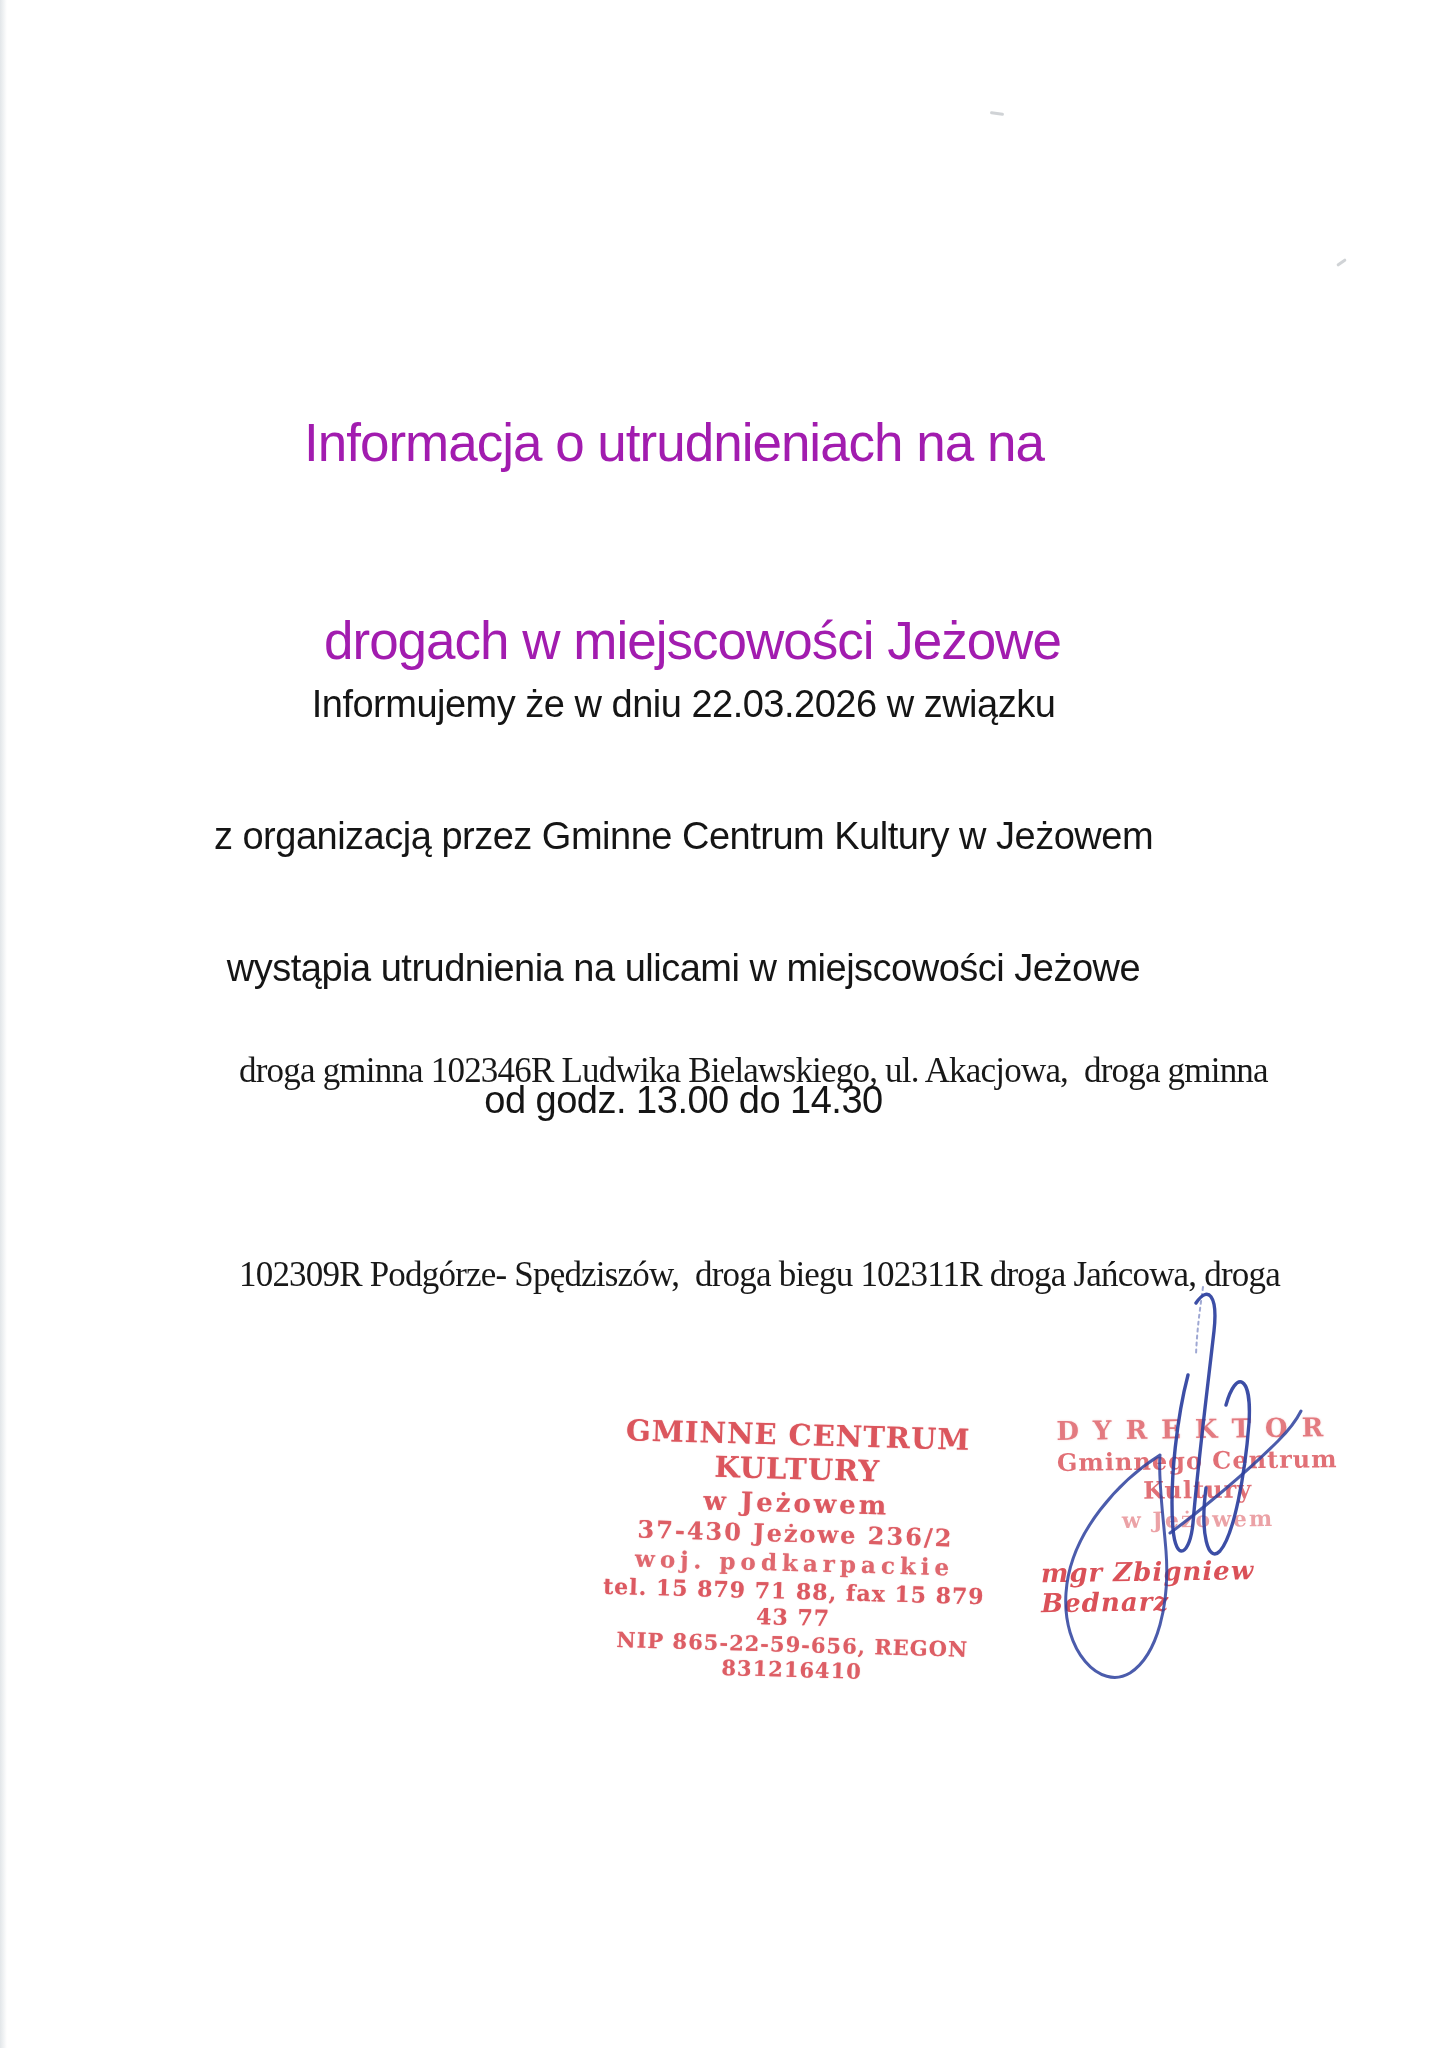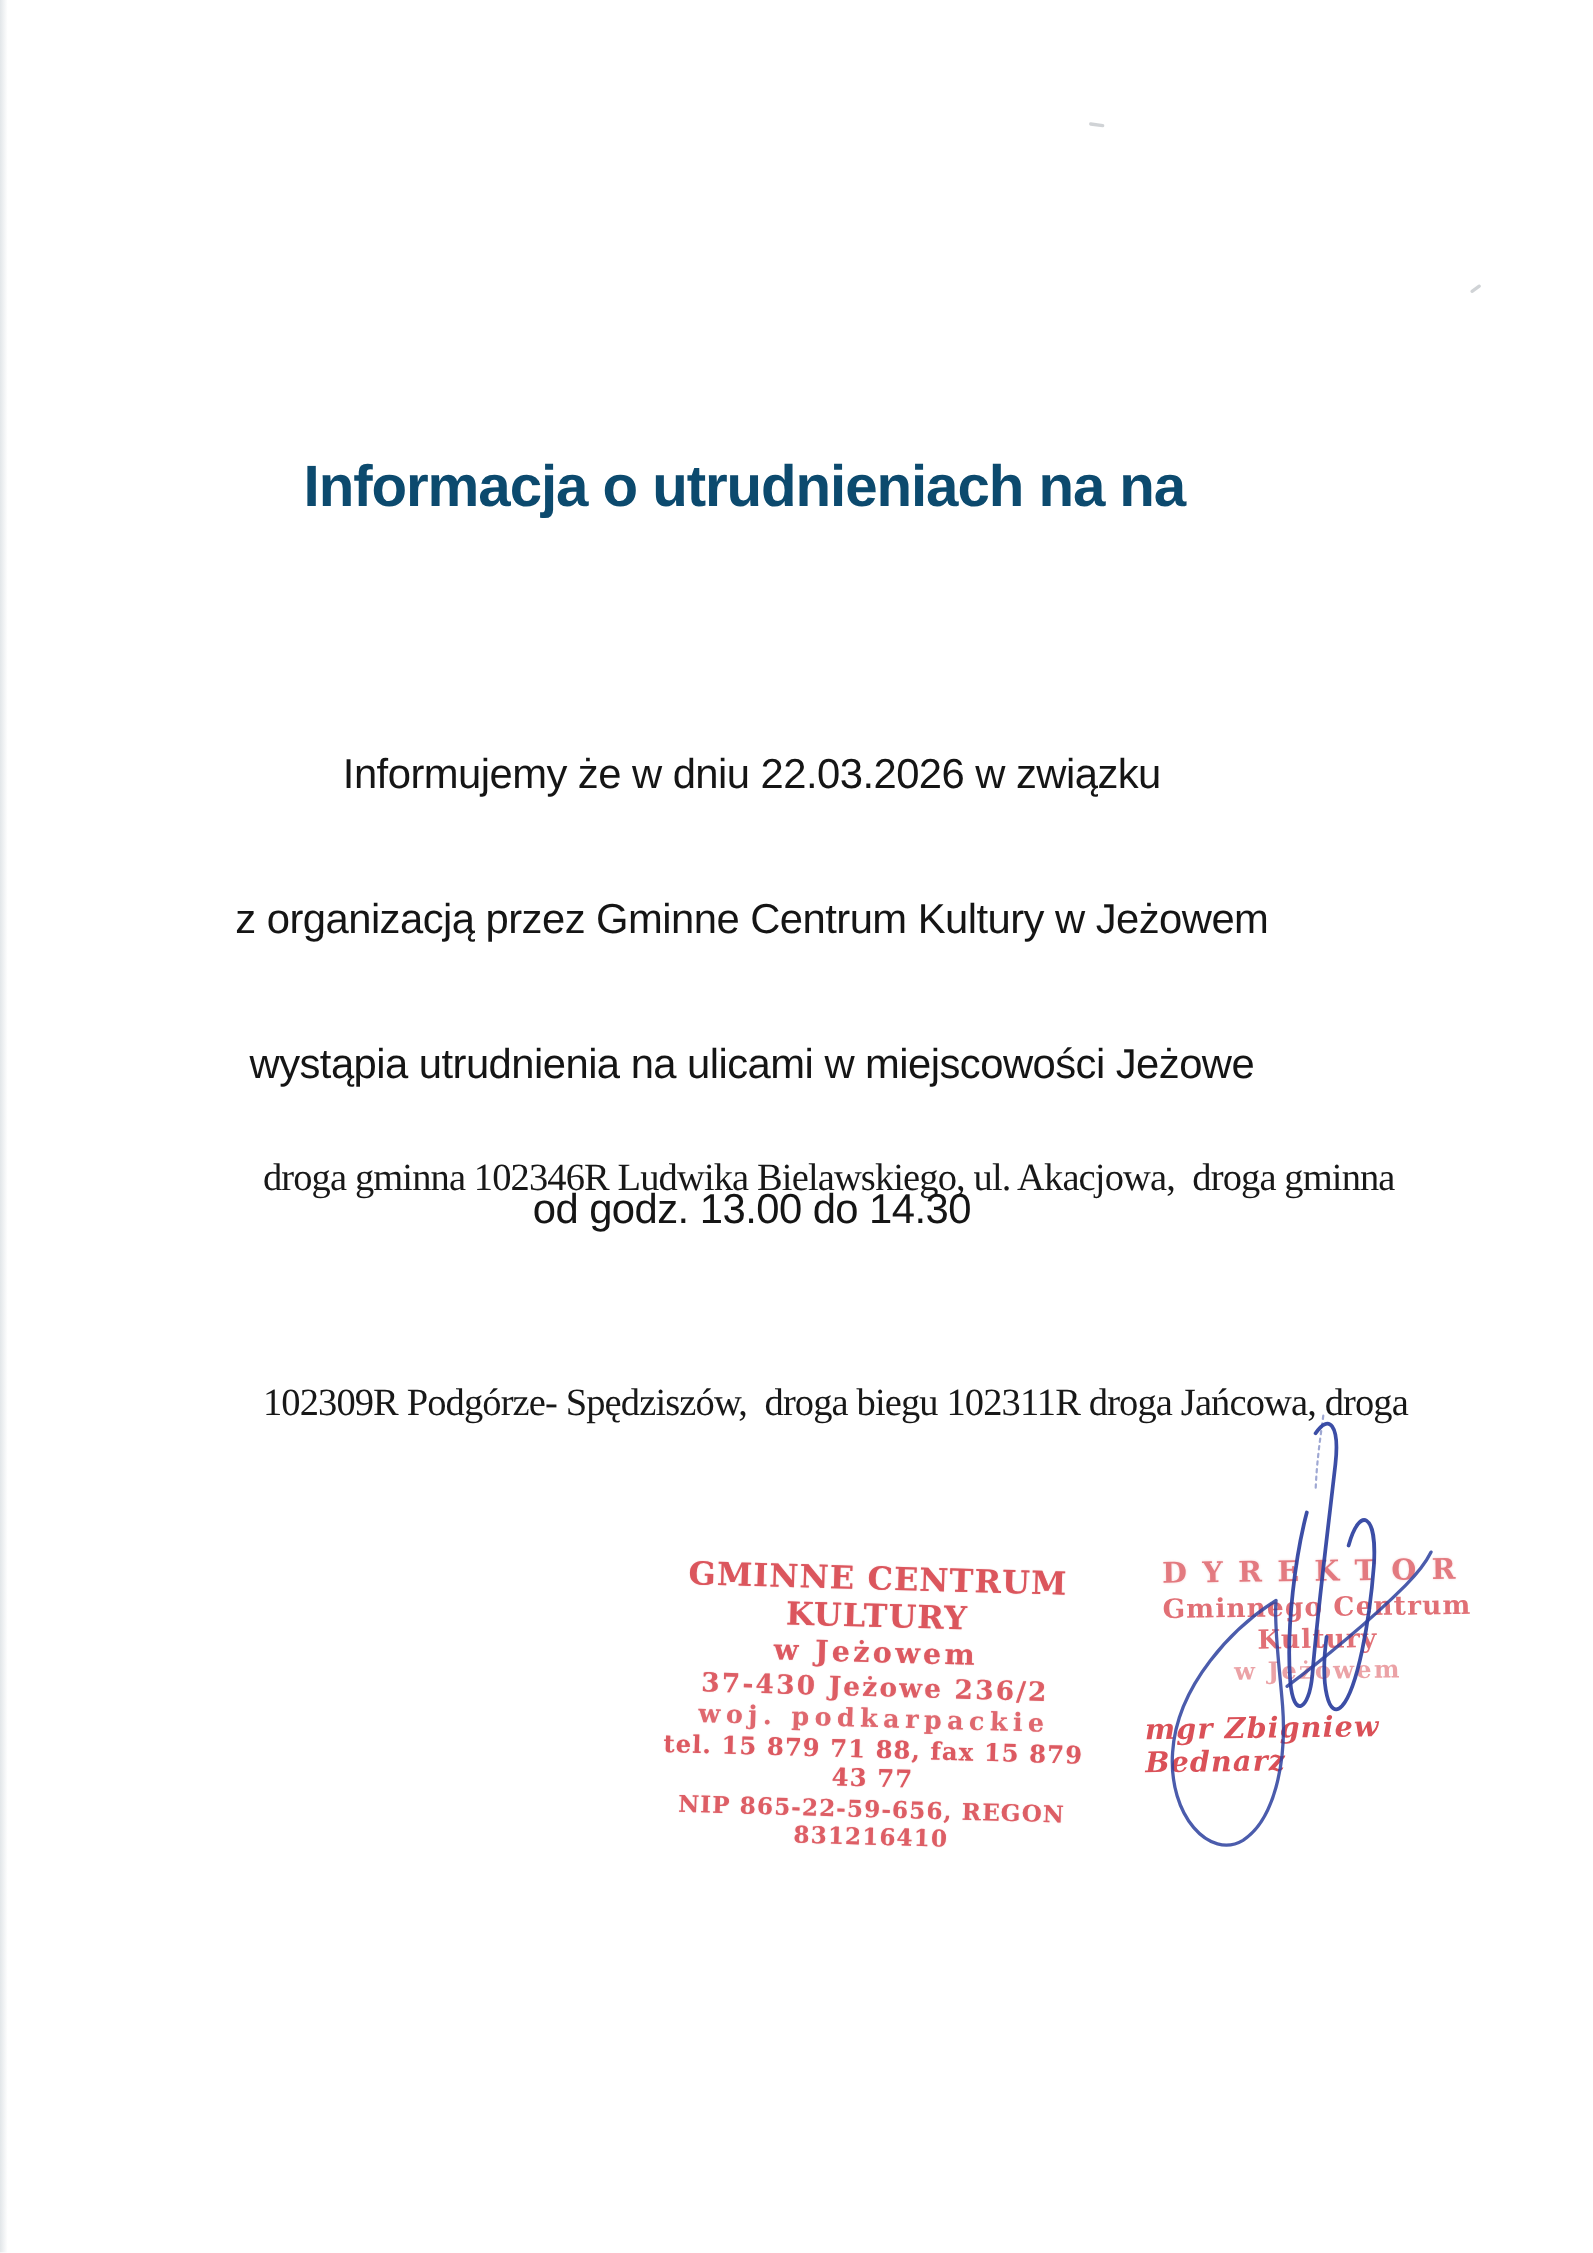--- a/index.html
+++ b/index.html
@@ -15,23 +15,23 @@
   .scan-edge-left {
     position:absolute; left:0; top:0; width:7px; height:100%;
     background:linear-gradient(to right, #e2e6e9 0%, rgba(255,255,255,0) 100%);
   }
   .speck { position:absolute; background:rgba(150,158,165,0.45); border-radius:2px; }
   .speck-1 { left:990px; top:112px; width:14px; height:3px; transform:rotate(8deg); }
   .speck-2 { left:1336px; top:261px; width:11px; height:3px; transform:rotate(-35deg); }
 
   
   .title {
-    position:absolute; left:276px; top:278px;
-    font-size:53px; font-weight:bold; line-height:66px;
-    letter-spacing:-1px; color:#0c4a6e; white-space:pre;
+    position:absolute; left:304px; top:278px;
+    font-size:53px; font-weight:normal; line-height:66px;
+    letter-spacing:-1px; color:#a21caf; white-space:pre;
   }
   .title .line-2 { padding-left:20px; }
 
   
   .intro {
     position:absolute; left:0; top:594px; width:1367px;
     text-align:center;
     font-size:38px; line-height:44px; letter-spacing:-0.5px;
     color:#151515; white-space:pre;
   }
@@ -80,20 +80,21 @@
 <body>
 
 <div class="page">
 
   <div class="scan-edge-left"></div>
   <div class="speck speck-1"></div>
   <div class="speck speck-2"></div>
 
   <div class="title">
     <div class="line-1">Informacja o utrudnieniach na na</div>
+    <div class="line-2">drogach w miejscowości Jeżowe</div>
   </div>
 
   <div class="intro">
     <div>Informujemy że w dniu 22.03.2026 w związku</div>
     <div>z organizacją przez Gminne Centrum Kultury w Jeżowem</div>
     <div>wystąpia utrudnienia na ulicami w miejscowości Jeżowe</div>
     <div>od godz. 13.00 do 14.30</div>
   </div>
 
   <div class="route">

